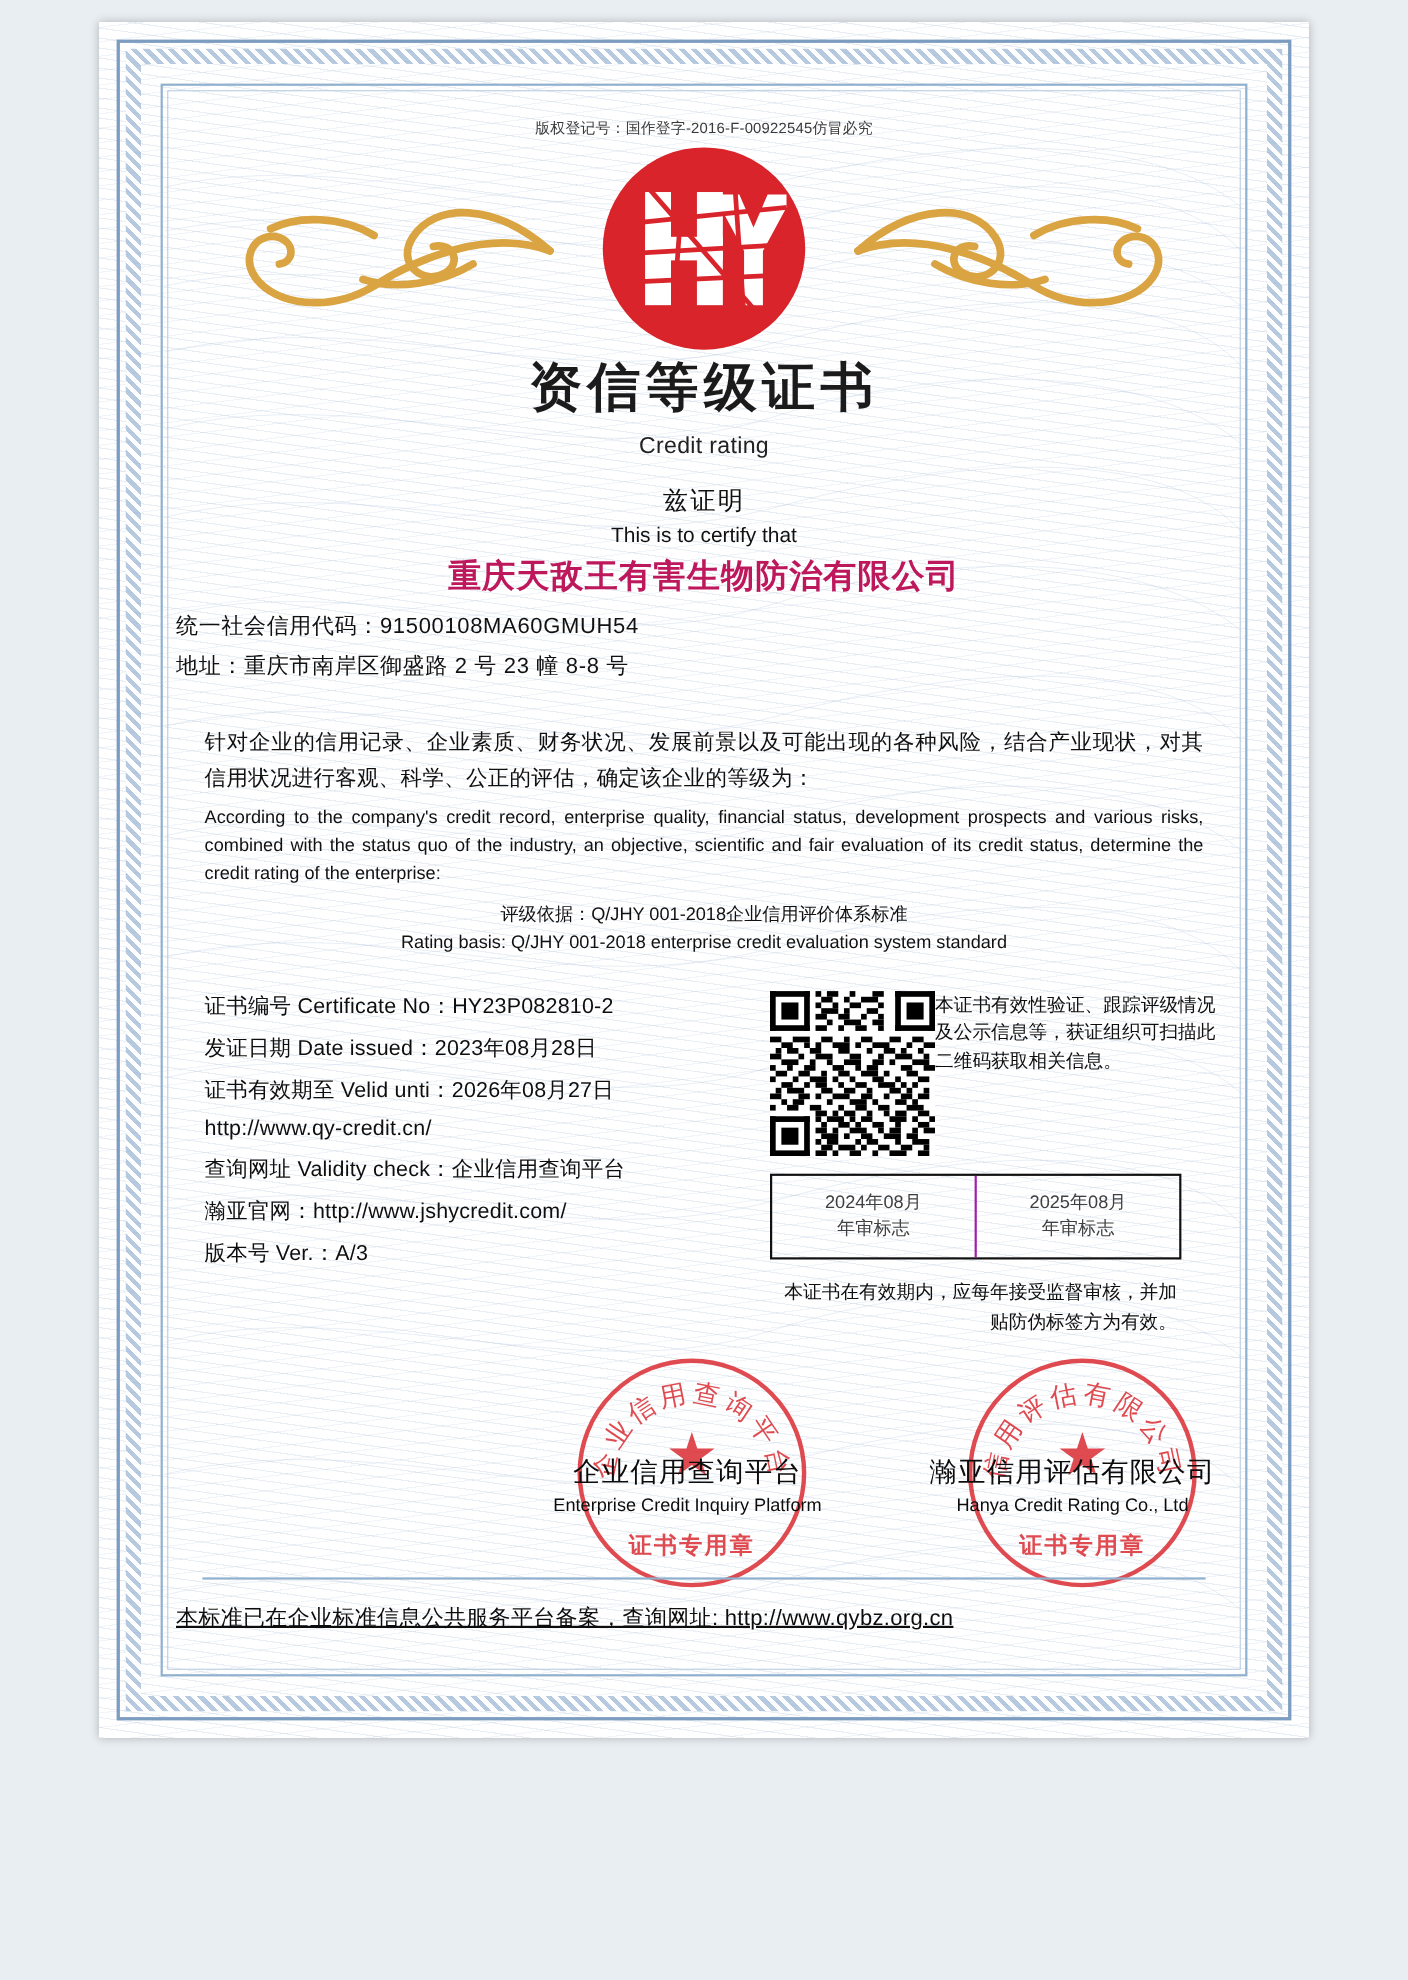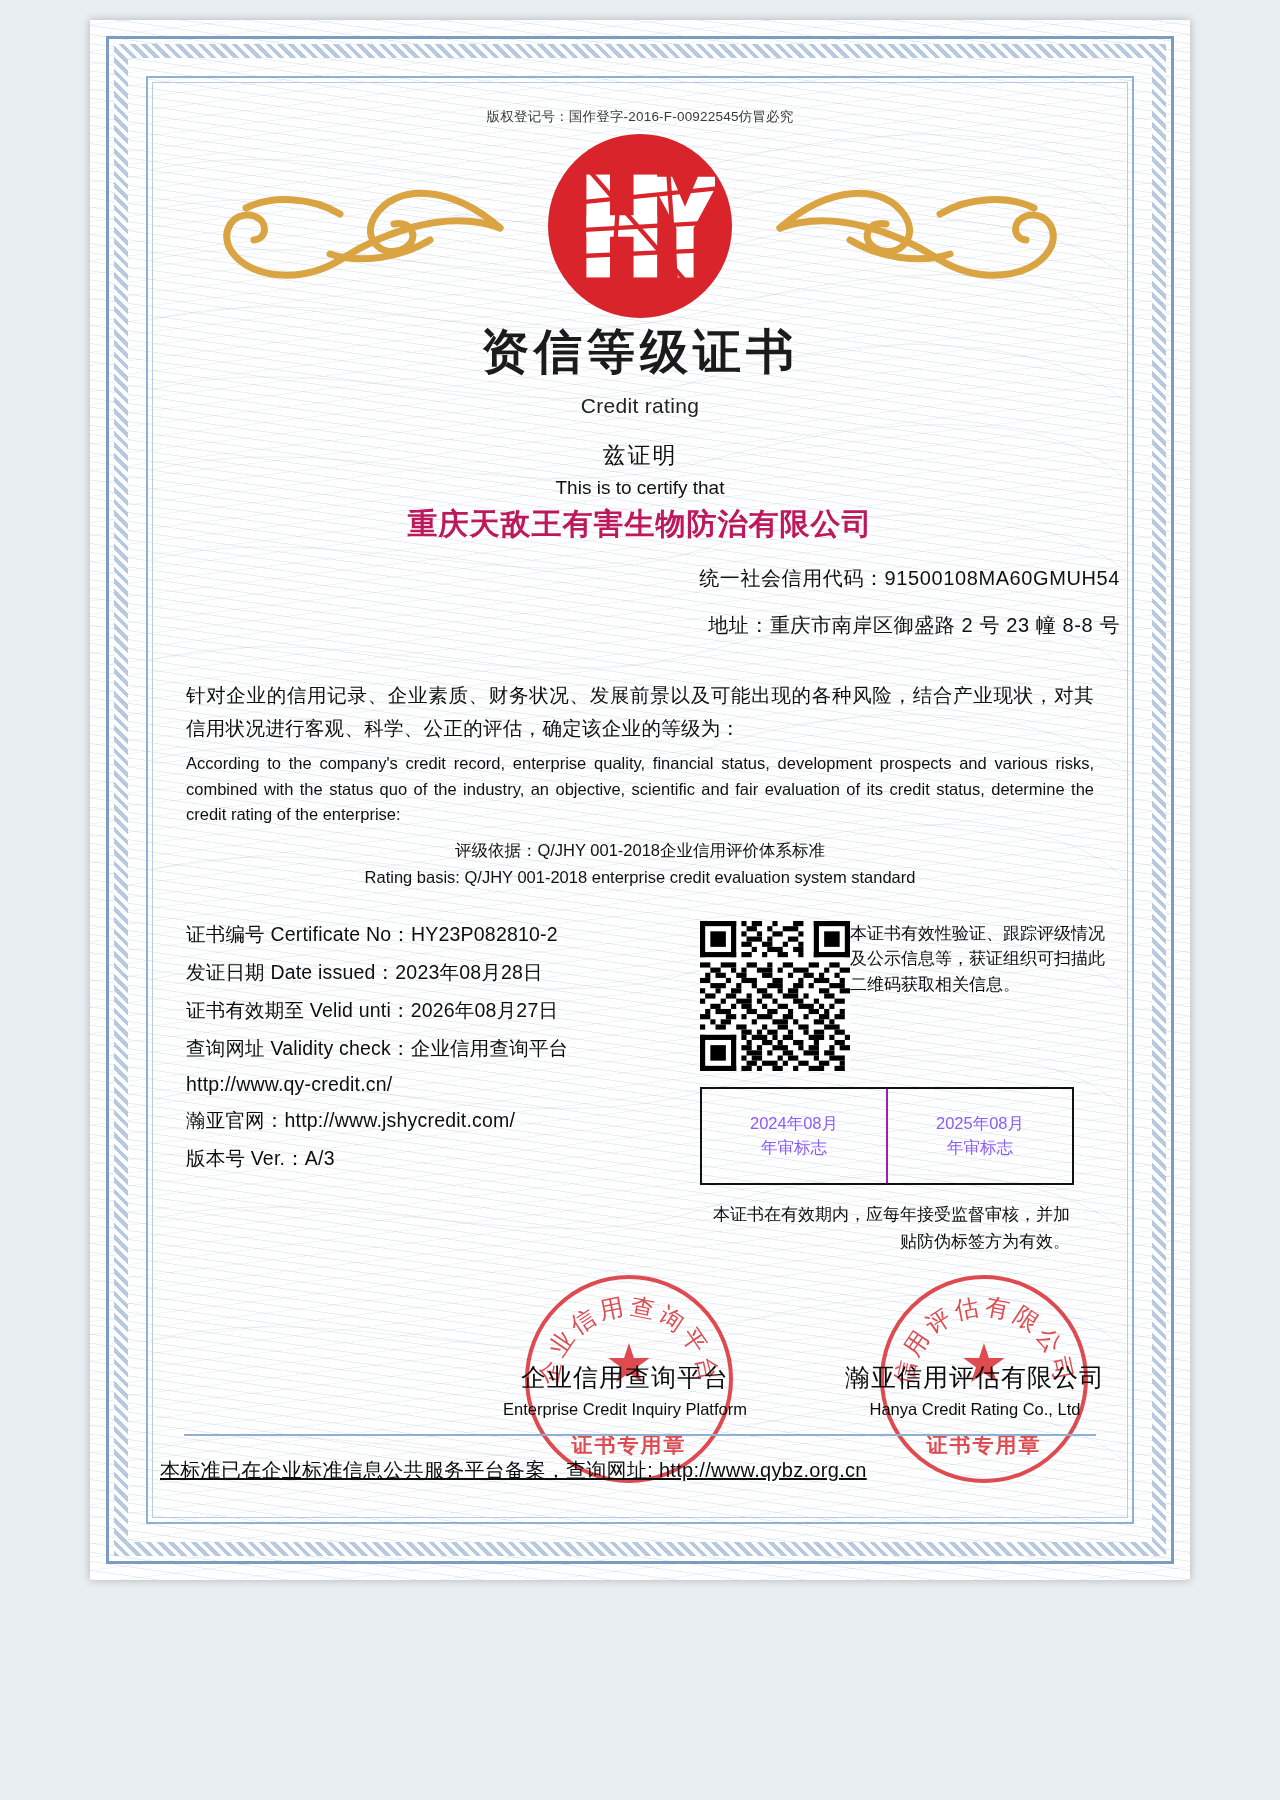--- a/index.html
+++ b/index.html
@@ -109,21 +109,21 @@
   }
   .company{
     text-align:center;
     font-size:30px;
     font-weight:bold;
     color:#be185d;
     margin-top:5px;
     letter-spacing:1px;
   }
   .code, .address{
-    text-align:right;font-size:20px;color:#111;margin-top:20px;letter-spacing:.6px;
+    text-align:left;font-size:20px;color:#111;margin-top:10px;letter-spacing:.6px;
   }
 
   .para{
     margin:40px 26px 12px 26px;
   }
   .para-cn{
     font-size:19.5px;line-height:1.7;color:#101010;text-align:justify;letter-spacing:.3px;
   }
   .para-en{
     font-size:16.5px;line-height:1.55;color:#101010;margin-top:6px;text-align:justify;
@@ -164,21 +164,21 @@
     background:#fff;
     image-rendering:pixelated;
   }
   .qr-note{
     font-size:17px;line-height:1.5;color:#0e0e0e;
   }
   .stamp-boxes{
     display:flex;margin-top:16px;border:2px solid #111;width:370px;
   }
   .stamp-box{
-    flex:1;text-align:center;padding:23px 2px;font-size:16.5px;line-height:1.45;color:#8b5cf6;
+    flex:1;text-align:center;padding:13px 2px;font-size:16.5px;line-height:1.45;color:#404040;
   }
   .stamp-box + .stamp-box{border-left:2px solid #a21caf;}
   .note-right{
     margin-top:16px;font-size:17px;line-height:1.6;color:#0e0e0e;text-align:right;width:370px;
   }
 
   
   .seals{
     position:relative;height:230px;margin-top:10px;
   }
@@ -305,22 +305,22 @@
     </div>
 
     <div class="basis-cn">评级依据：Q/JHY 001-2018企业信用评价体系标准</div>
     <div class="basis-en">Rating basis: Q/JHY 001-2018 enterprise credit evaluation system standard</div>
 
     <div class="lower">
       <div class="lower-left">
         <div class="field">证书编号 Certificate No：HY23P082810-2</div>
         <div class="field">发证日期 Date issued：2023年08月28日</div>
         <div class="field">证书有效期至 Velid unti：2026年08月27日</div>
+        <div class="field">http://www.qy-credit.cn/</div>
         <div class="field">查询网址 Validity check：企业信用查询平台</div>
-        <div class="field">http://www.qy-credit.cn/</div>
         <div class="field">瀚亚官网：http://www.jshycredit.com/</div>
         <div class="field">版本号 Ver.：A/3</div>
       </div>
 
       <div class="lower-right">
         <div class="qr-row">
           <svg class="qr" viewBox="0 0 29 29">
             <rect width="29" height="29" fill="#fff"></rect>
             <g fill="#000">
               <rect x="0" y="0" width="7" height="1"></rect>

